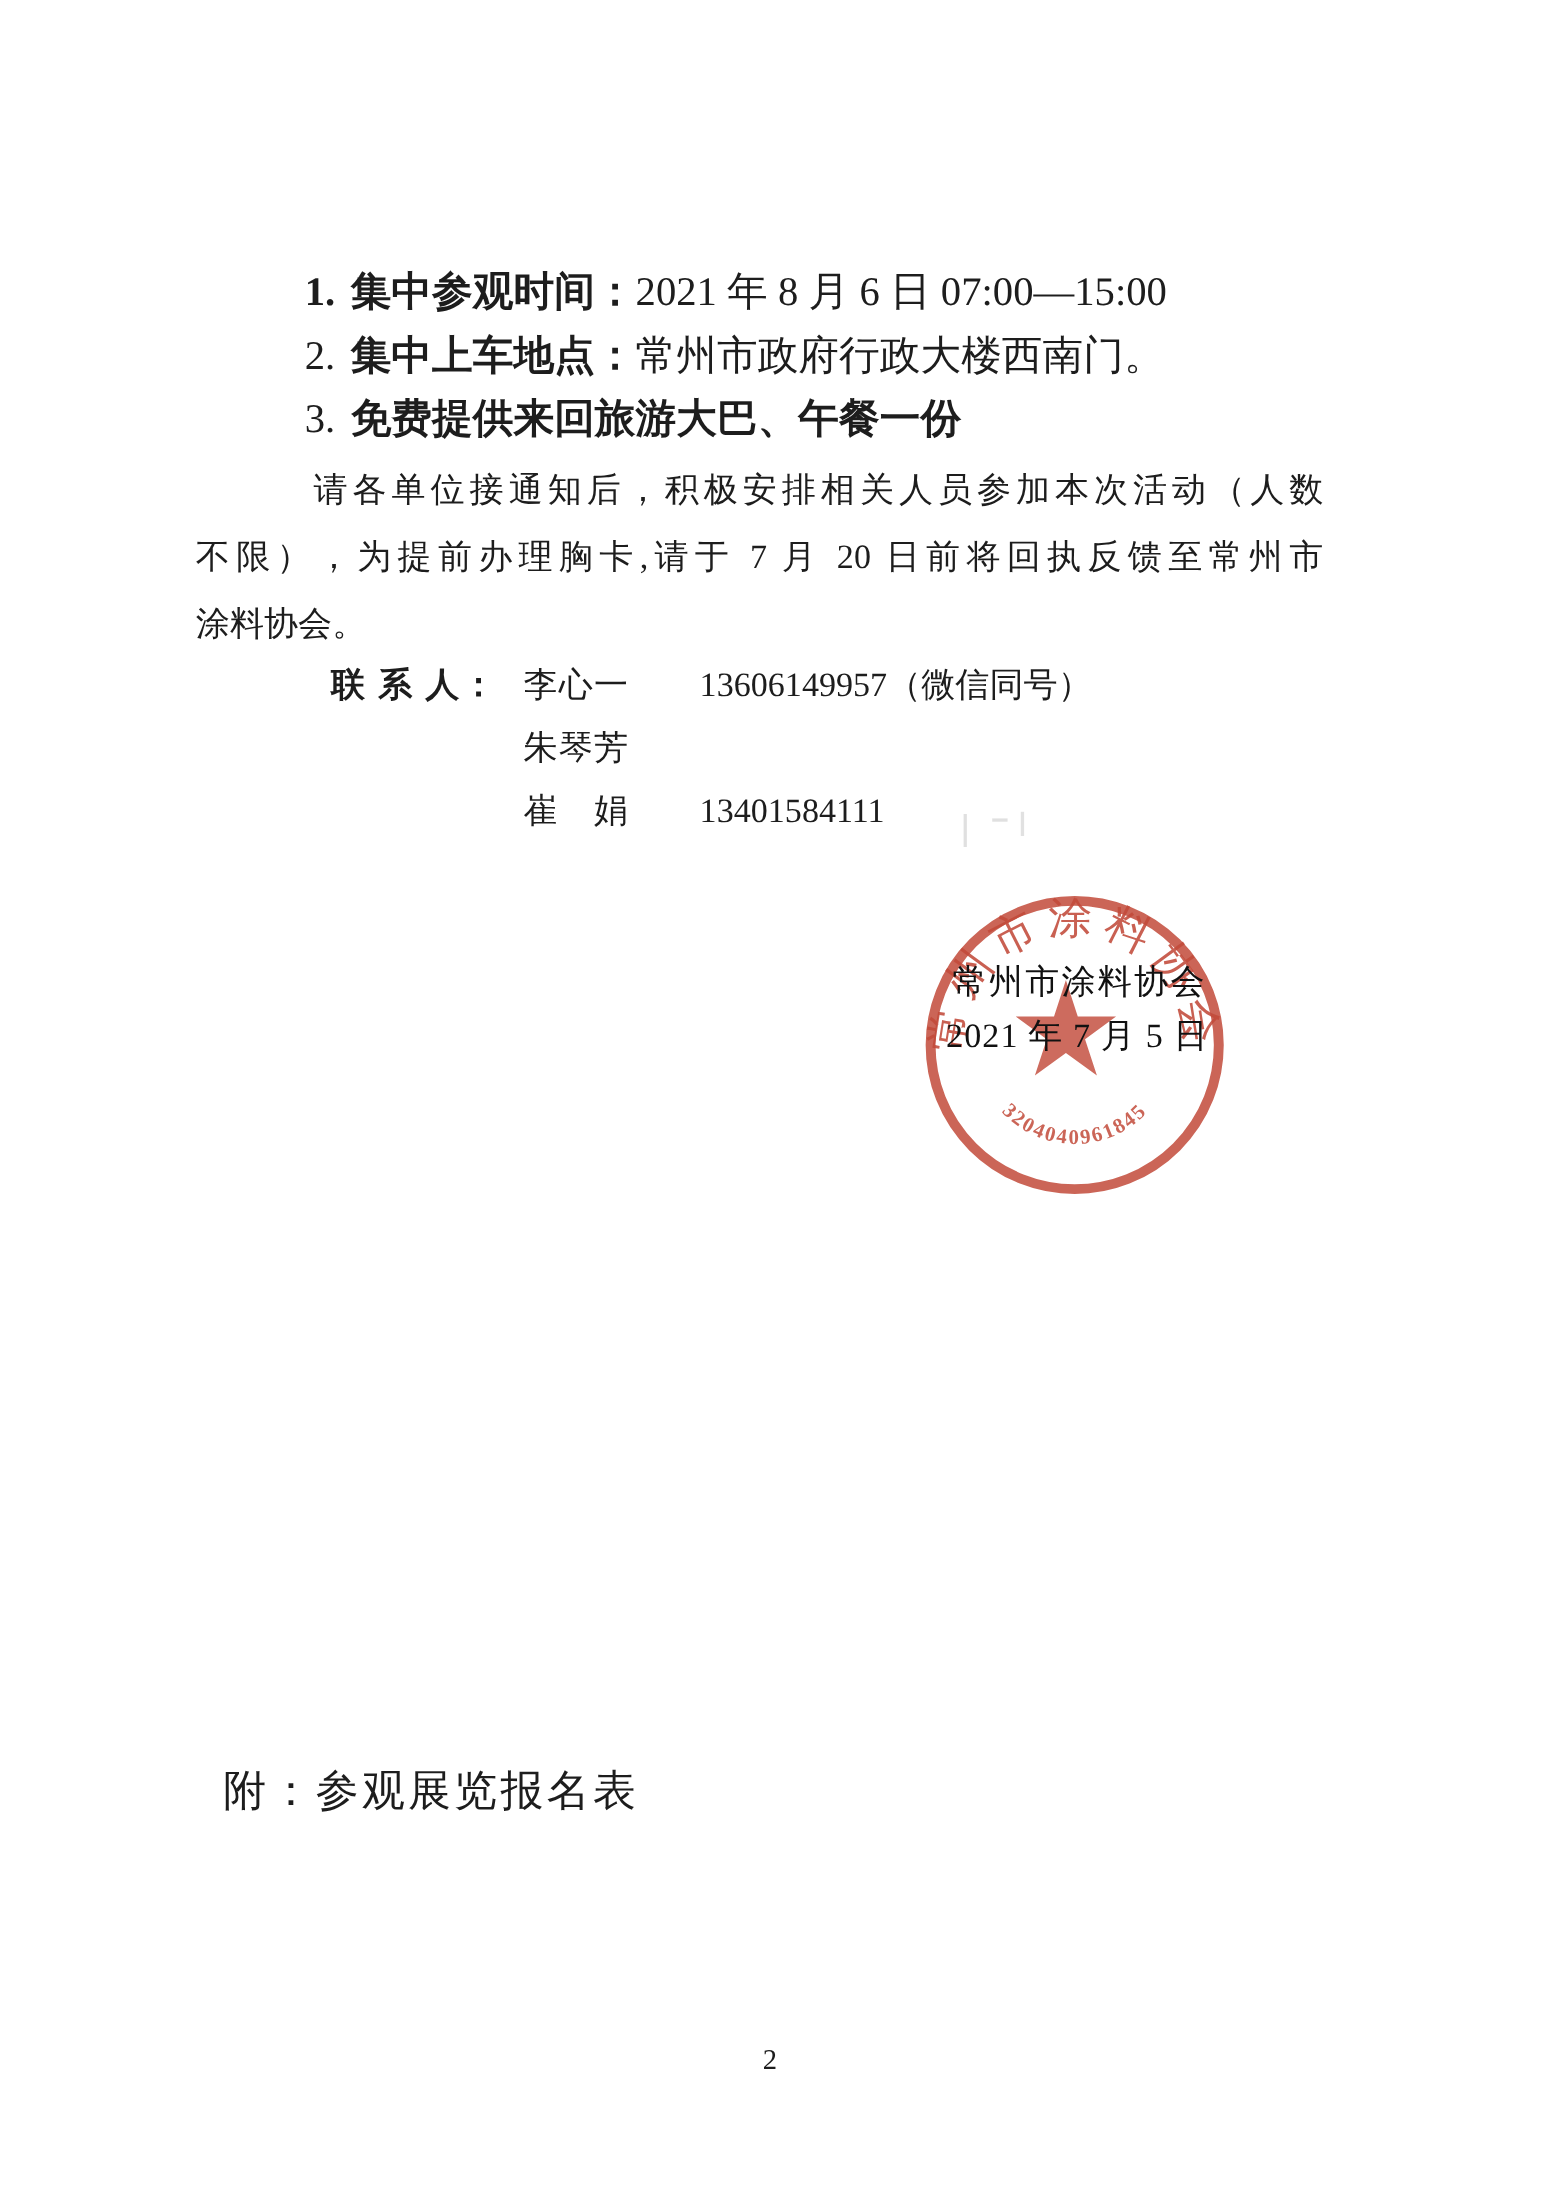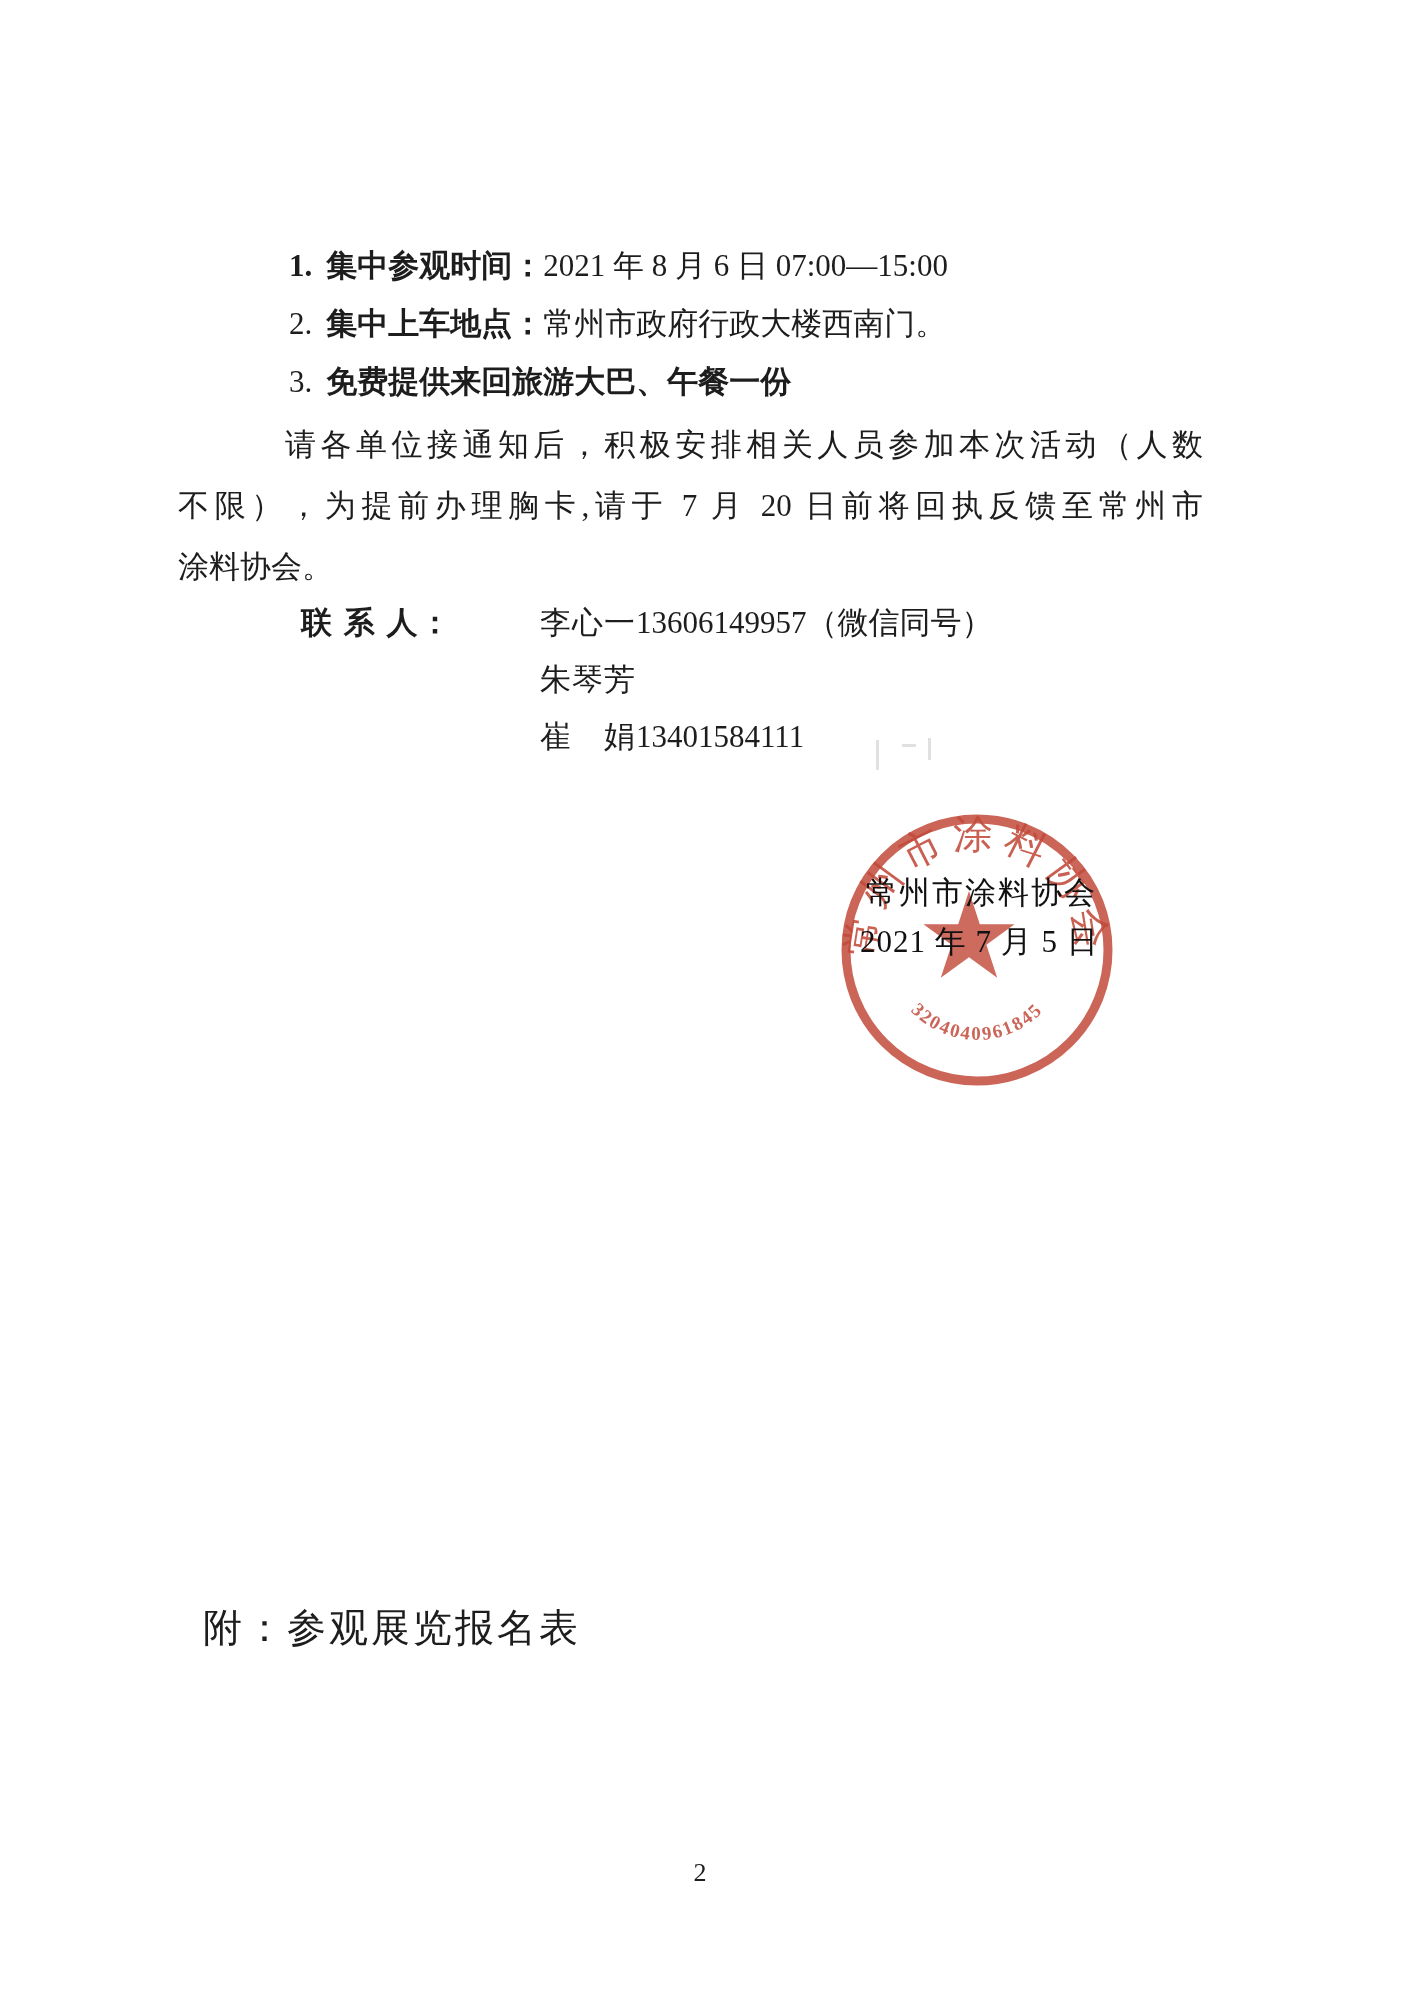--- a/index.html
+++ b/index.html
@@ -7,37 +7,37 @@
     width:1414px;height:2000px;
     background:#ffffff;
     position:relative;
     font-family:"Liberation Serif","DejaVu Serif",serif;
     color:#1d1d1d;
     overflow:hidden;
   }
   .abs{position:absolute;}
 
   
-  .notice-list{left:289px;top:237px;font-size:31px;line-height:58px;white-space:nowrap;}
+  .notice-list{left:277px;top:237px;font-size:37px;line-height:58px;white-space:nowrap;}
   .notice-item .num{display:inline-block;margin-right:14px;}
   .notice-item .num.bold{font-weight:bold;}
   .notice-item .lbl{font-weight:bold;}
   .notice-item .val{font-weight:normal;}
 
   
   .paragraph{left:178px;top:414px;width:1025px;font-size:31px;line-height:61px;}
   .para-line{text-align:justify;text-align-last:justify;text-justify:inter-character;}
   .para-line.first{padding-left:107px;width:918px;}
   .para-line.last{text-align:center;text-align-last:left;}
 
   
   .contacts{left:301px;top:594px;font-size:31px;line-height:57px;}
   .contact-row{display:grid;grid-template-columns:175px 160px auto;white-space:nowrap;}
   .contact-label{font-weight:bold;letter-spacing:2px;}
-  .contact-name{letter-spacing:1px;text-align:right;}
+  .contact-name{letter-spacing:1px;}
 
   
   .stamp-wrap{left:837px;top:808px;width:280px;height:284px;}
   .stamp-overlay-1{left:866px;top:872px;font-size:31px;letter-spacing:2px;color:#111;white-space:nowrap;}
   .stamp-overlay-2{left:860px;top:921px;font-size:31px;letter-spacing:1px;color:#111;white-space:nowrap;}
 
   
   .scan-noise{left:872px;top:738px;width:70px;height:38px;opacity:.22;}
   .scan-noise i{position:absolute;background:#777;}
   .scan-noise i.a{left:4px;top:2px;width:3px;height:30px;}

